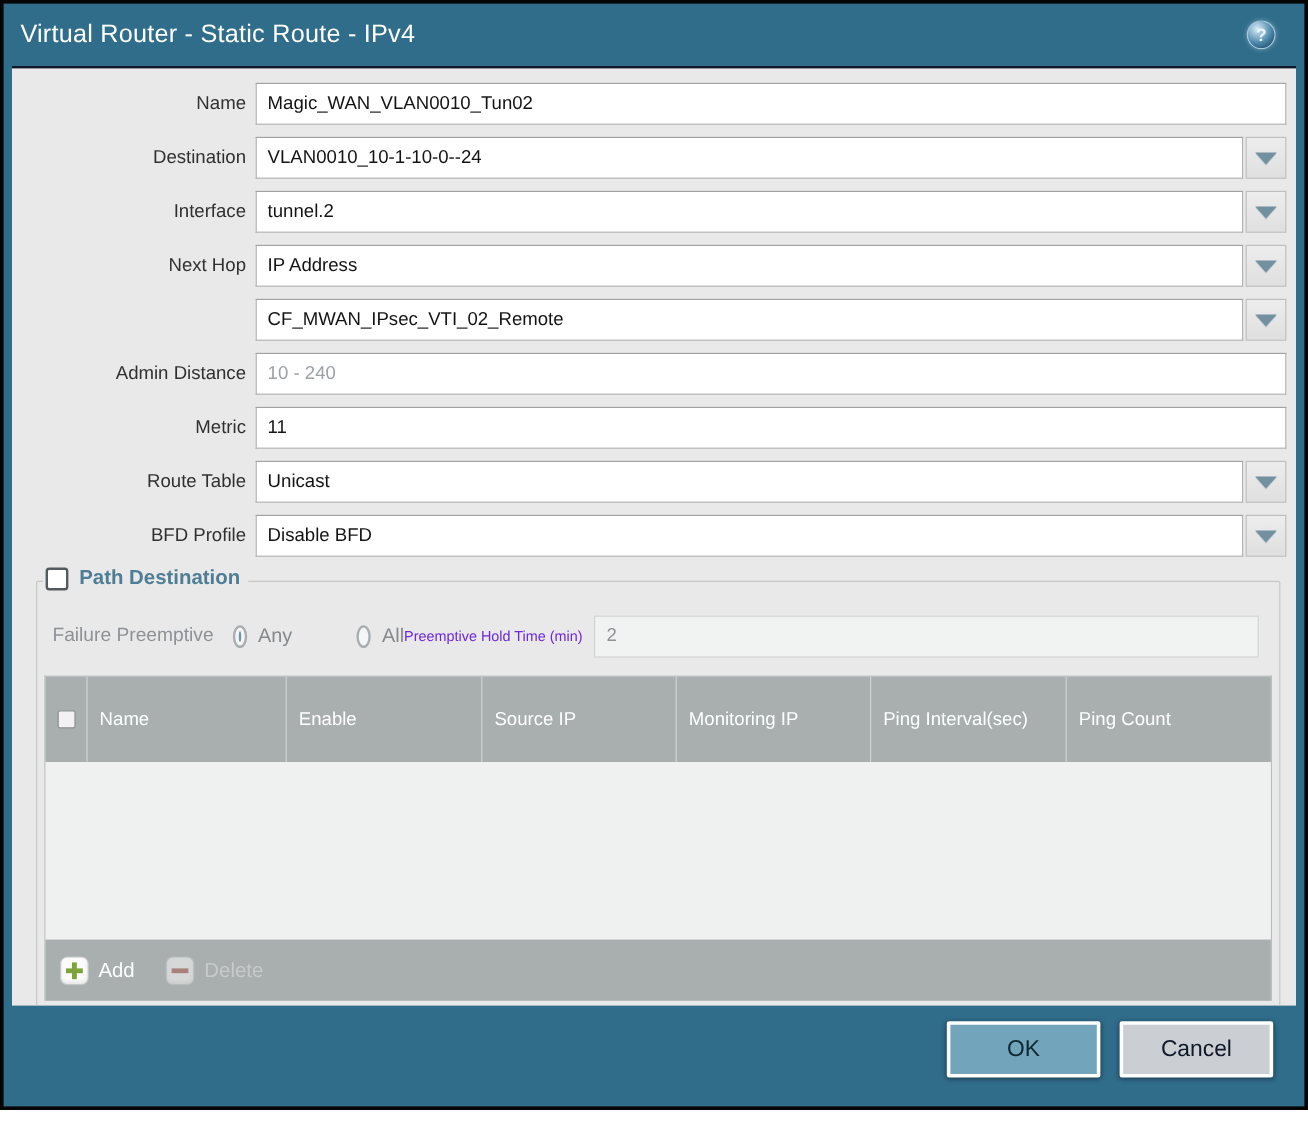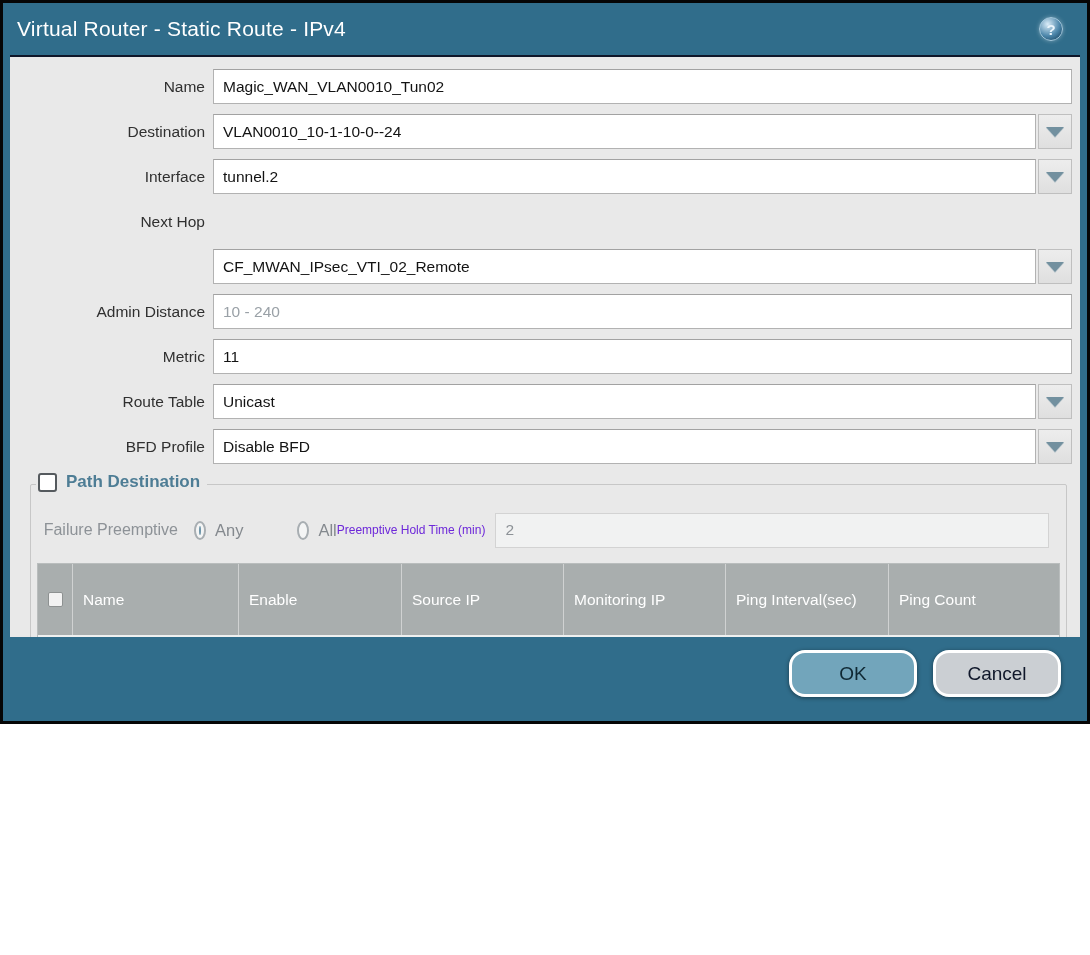--- a/index.html
+++ b/index.html
@@ -1,20 +1,20 @@
 <!DOCTYPE html>
 <html><head>
 <meta charset="utf-8">
 <style>
   * { box-sizing: border-box; margin: 0; padding: 0; }
   html,body { background:#fff; }
   body { font-family: "Liberation Sans", sans-serif; }
 
   .dialog {
-    width: 1090px; height: 724px;
+    width: 1090px; height: 925px;
     background: #306d8b;
     border: 3px solid #050505;
     position: relative;
     display: flex; flex-direction: column;
   }
 
   
   .titlebar {
     height: 52px; flex: 0 0 52px;
     display: flex; align-items: center;
@@ -176,21 +176,21 @@
   .tool.disabled .tool-label { color: #c6cacb; }
 
   
   .footer {
     flex: 0 0 84px;
     display: flex; justify-content: flex-end; align-items: flex-start;
     gap: 16px; padding: 13px 26px 0 0;
   }
   .btn {
     height: 47px; min-width: 128px;
-    border-radius: 16px; border: 3px solid #fff;
+    border-radius: 2px; border: 3px solid #fff;
     font-family: "Liberation Sans", sans-serif;
     font-size: 19px; cursor: pointer;
     box-shadow: 0 1px 4px rgba(0,0,0,.45);
   }
   .btn.ok { background: #72a5bb; color: #0f2833; }
   .btn.cancel { background: #cbcfd3; color: #0f172a; }
 </style>
 </head>
 <body>
 
@@ -225,20 +225,26 @@
       <div class="field">
         <input class="txt" type="text" value="tunnel.2" style="">
         <button class="dd">
           <span class="arrow"></span>
         </button>
       </div>
     </div>
 
     <div class="row">
       <span class="lbl">Next Hop</span>
+      <div class="field">
+        <input class="txt" type="text" value="IP Address" style="">
+        <button class="dd">
+          <span class="arrow"></span>
+        </button>
+      </div>
     </div>
 
     <div class="row">
       <span class="lbl"></span>
       <div class="field">
         <input class="txt" type="text" value="CF_MWAN_IPsec_VTI_02_Remote" style="">
         <button class="dd">
           <span class="arrow"></span>
         </button>
       </div>

